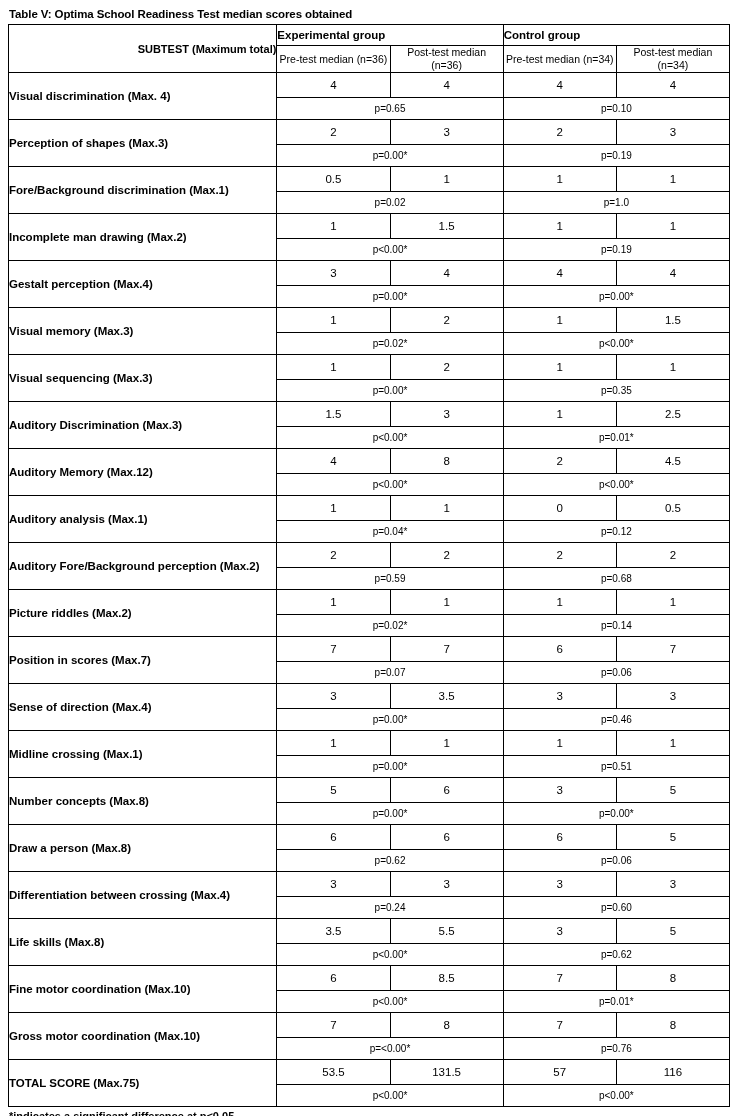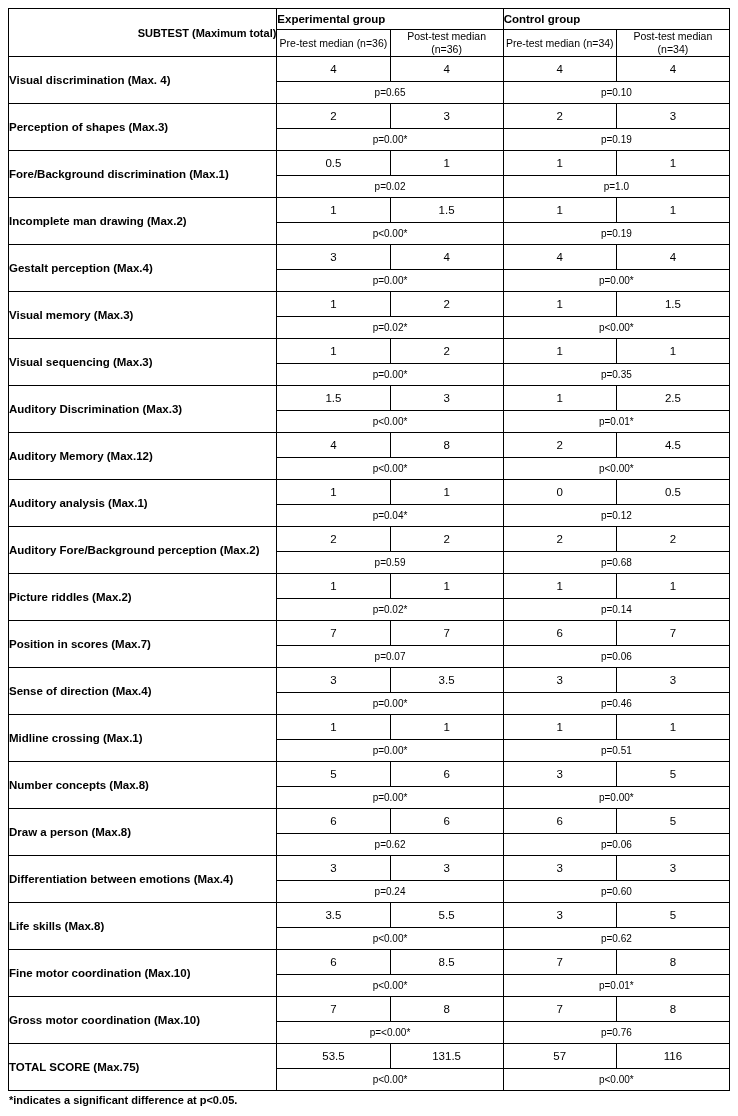--- a/index.html
+++ b/index.html
@@ -80,20 +80,21 @@
     font-size: 11px;
     font-weight: bold;
     margin: 3px 0 0 1px;
   }
 </style>
 </head>
 <body>
 
 <div class="page">
 
+  <div class="table-caption">Table V: Optima School Readiness Test median scores obtained</div>
 
   <table class="readiness">
     <colgroup>
       <col class="col-subtest">
       <col class="col-data">
       <col class="col-data">
       <col class="col-data">
       <col class="col-data">
     </colgroup>
     <thead>
@@ -291,21 +292,21 @@
           <td class="val">6</td>
           <td class="val">6</td>
           <td class="val">6</td>
           <td class="val">5</td>
         </tr>
         <tr>
           <td class="pval" colspan="2">p=0.62</td>
           <td class="pval" colspan="2">p=0.06</td>
         </tr>
         <tr>
-          <td class="row-label" rowspan="2">Differentiation between emotions (Max.4)</td>
+          <td class="row-label" rowspan="2">Differentiation between crossing (Max.4)</td>
           <td class="val">3</td>
           <td class="val">3</td>
           <td class="val">3</td>
           <td class="val">3</td>
         </tr>
         <tr>
           <td class="pval" colspan="2">p=0.24</td>
           <td class="pval" colspan="2">p=0.60</td>
         </tr>
         <tr>

